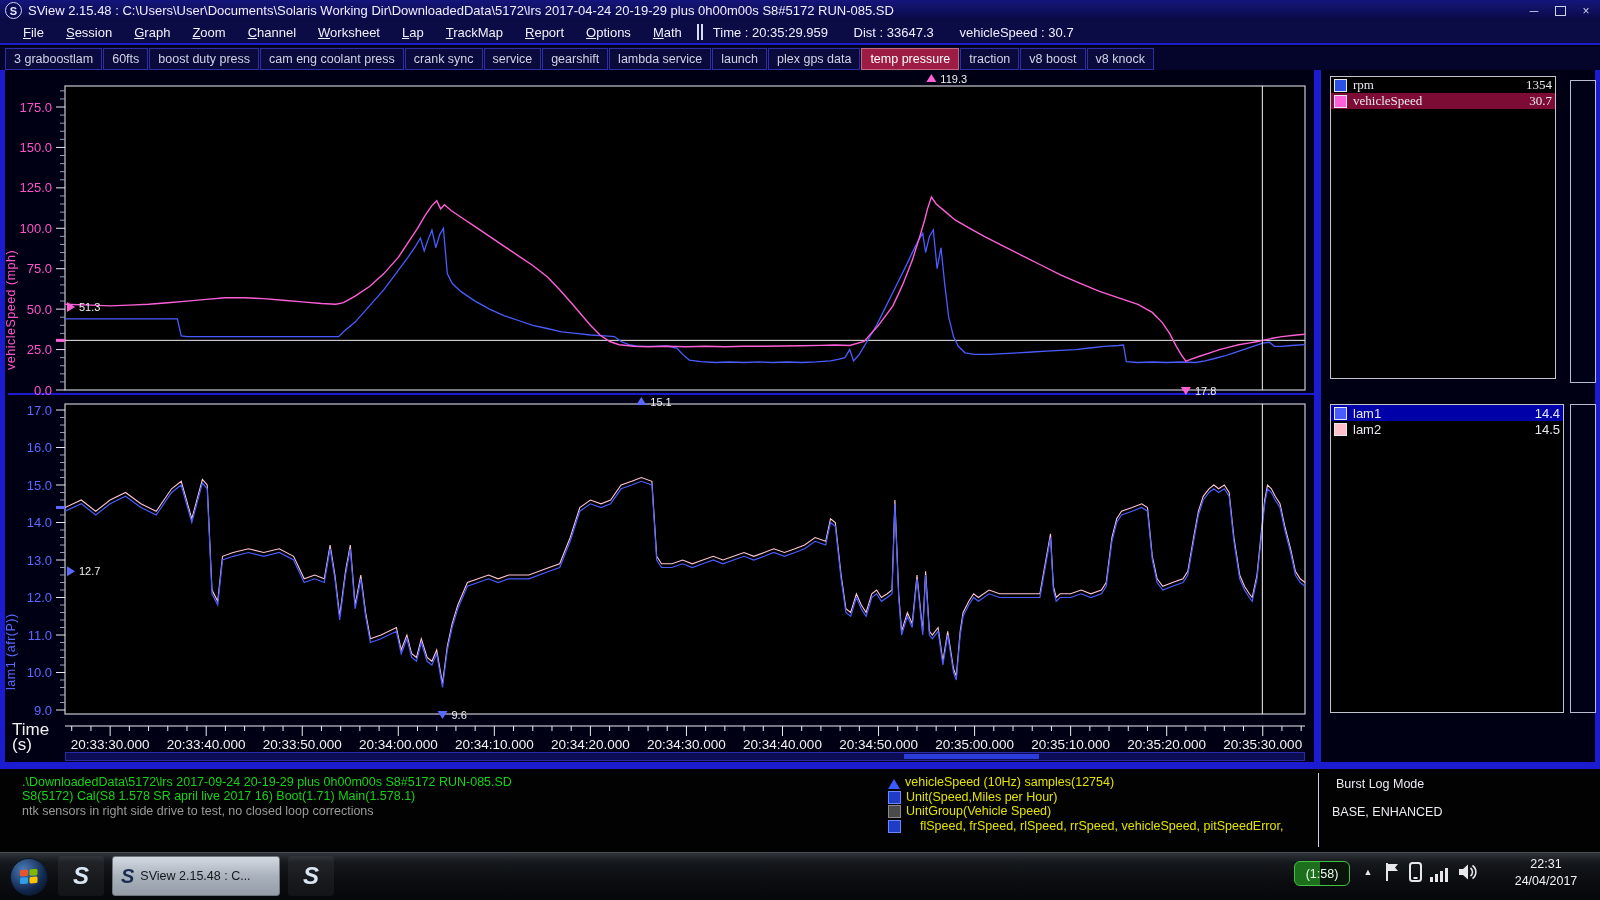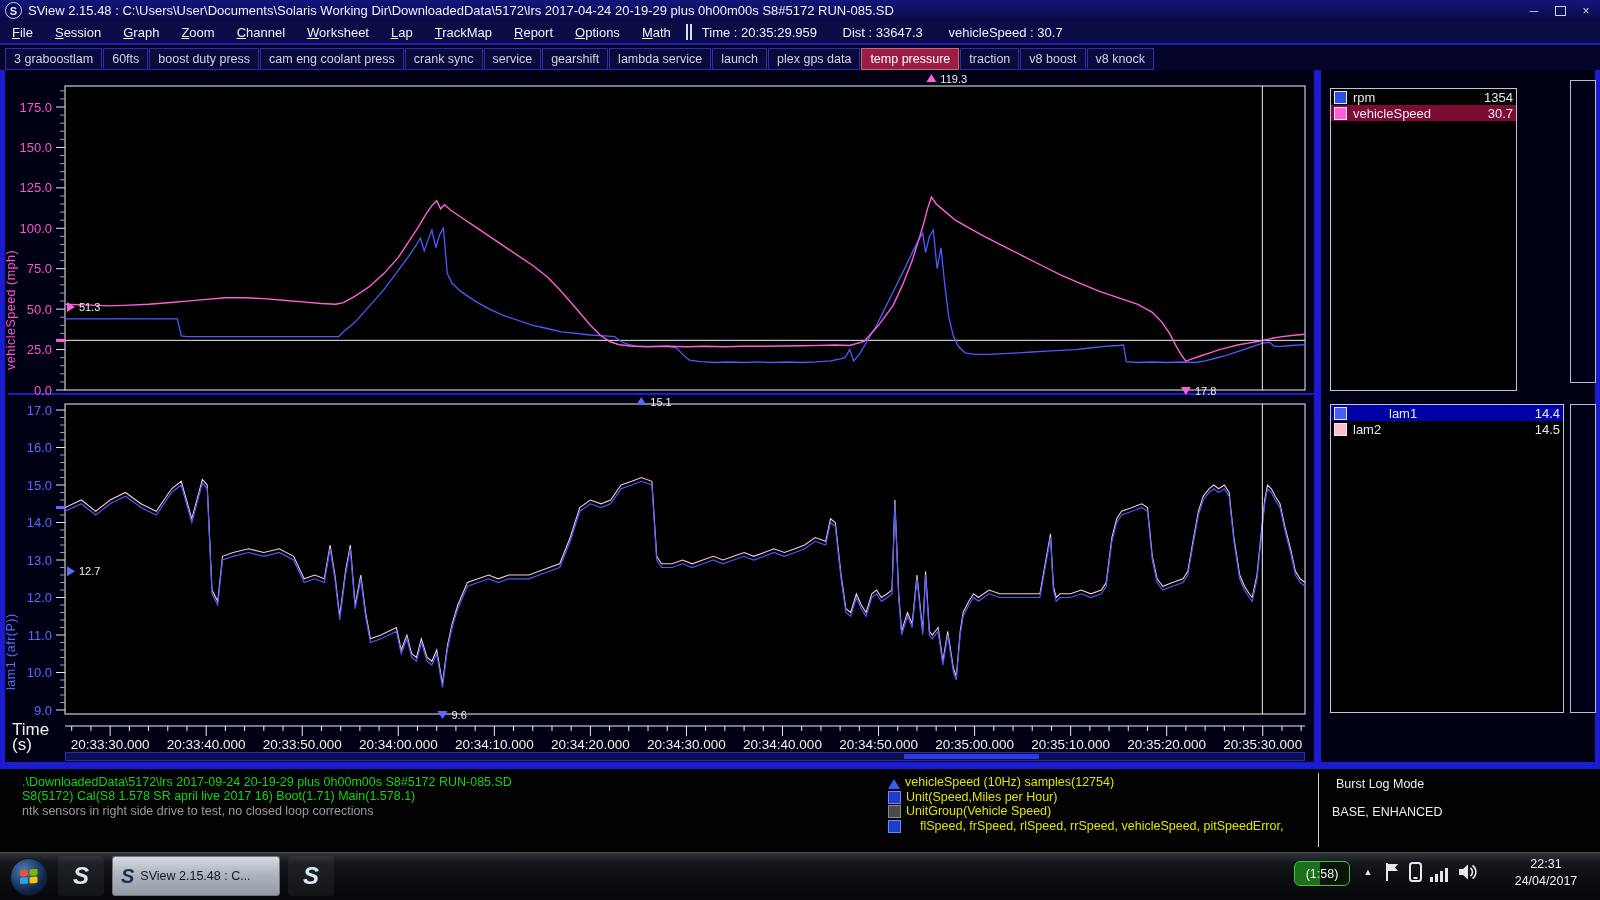--- a/index.html
+++ b/index.html
@@ -12,21 +12,21 @@
   .app-icon{width:15px;height:15px;border:1px solid #cfd6f0;border-radius:50%;color:#dfe6fa;
             font-weight:bold;font-size:11px;display:inline-flex;align-items:center;justify-content:center;
             margin-right:6px;background:#0a0a55;}
   .title-text{white-space:nowrap;overflow:hidden;color:#eef;}
   .win-controls{margin-left:auto;display:flex;gap:8px;align-items:center;color:#cfd3e8;}
   .win-btn{width:18px;height:14px;display:inline-flex;align-items:center;justify-content:center;font-size:12px;cursor:default;}
   .max-glyph{width:9px;height:8px;border:1px solid #cfd3e8;display:inline-block;}
   
   .menubar{left:0;top:21px;width:1600px;height:24px;background:#0b0b45;display:flex;align-items:center;
            font-size:13px;border-bottom:2px solid #1d1dc8;box-sizing:border-box;}
-  .menubar ul{list-style:none;margin:0;padding:0 0 0 1px;display:flex;}
+  .menubar ul{list-style:none;margin:0;padding:0 0 0 12px;display:flex;}
   .menubar li{padding:0 11px;cursor:default;color:#f0f0f8;}
   .menu-divider{width:2px;height:16px;background:#d7ddfa;box-shadow:4px 0 0 #d7ddfa;margin:0 14px 0 4px;}
   .menu-status span{margin-right:22px;color:#eef;}
   
   .tabbar{left:0;top:47px;width:1600px;height:23px;background:#05052c;display:flex;align-items:stretch;padding-left:5px;}
   .tab{display:inline-flex;align-items:center;padding:0 8px;margin:1px 1px 0 0;font-size:12.5px;
        border:1px solid #2e2ea8;background:#0a0a3c;color:#d2d2e6;white-space:nowrap;cursor:default;}
   .tab.active{background:#9c1c44;color:#fff;border-color:#c06a86;}
   
   .main-bg{left:0;top:70px;width:1600px;height:699px;background:#000014;}
@@ -348,34 +348,34 @@
       <text x="966.5894655305965" y="27" fill="#f2f2f4" font-size="13.5" text-anchor="middle">20:35:00.000</text>
       <text x="1062.6390395042604" y="27" fill="#f2f2f4" font-size="13.5" text-anchor="middle">20:35:10.000</text>
       <text x="1158.688613477924" y="27" fill="#f2f2f4" font-size="13.5" text-anchor="middle">20:35:20.000</text>
       <text x="1254.738187451588" y="27" fill="#f2f2f4" font-size="13.5" text-anchor="middle">20:35:30.000</text>
     </svg>
 
   <div class="abs scroll-track" style="left:65px;top:752px;width:1240px;height:9px;">
     <div class="scroll-thumb" id="scroll-thumb" style="left: 67.7%; width: 10.9%;"></div>
   </div>
 
-  <div class="abs legend-box" id="legend-top" style="left:1330px;top:88px;width:187px;height:303px;">
+  <div class="abs legend-box" id="legend-top" style="left:1330px;top:76px;width:226px;height:303px;font-family:Liberation Serif, serif;">
       <div class="legend-row" style="background: rgb(0, 0, 0);">
         <span class="legend-swatch" style="background: rgb(42, 80, 232);"></span>
         <span class="legend-name">rpm</span>
         <span class="legend-value">1354</span>
       </div>
       <div class="legend-row" style="background: rgb(124, 12, 52);">
         <span class="legend-swatch" style="background: rgb(255, 95, 215);"></span>
         <span class="legend-name">vehicleSpeed</span>
         <span class="legend-value">30.7</span>
       </div>
     </div>
   <div class="abs legend-box" id="legend-bot" style="left:1330px;top:404px;width:234px;height:309px;">
-      <div class="legend-row" style="background: rgb(0, 0, 168); gap: 36px;">
+      <div class="legend-row" style="background: rgb(0, 0, 168);">
         <span class="legend-swatch" style="background: rgb(74, 92, 255);"></span>
         <span class="legend-name">lam1</span>
         <span class="legend-value">14.4</span>
       </div>
       <div class="legend-row" style="background: rgb(0, 0, 0);">
         <span class="legend-swatch" style="background: rgb(255, 192, 204);"></span>
         <span class="legend-name">lam2</span>
         <span class="legend-value">14.5</span>
       </div>
     </div>

